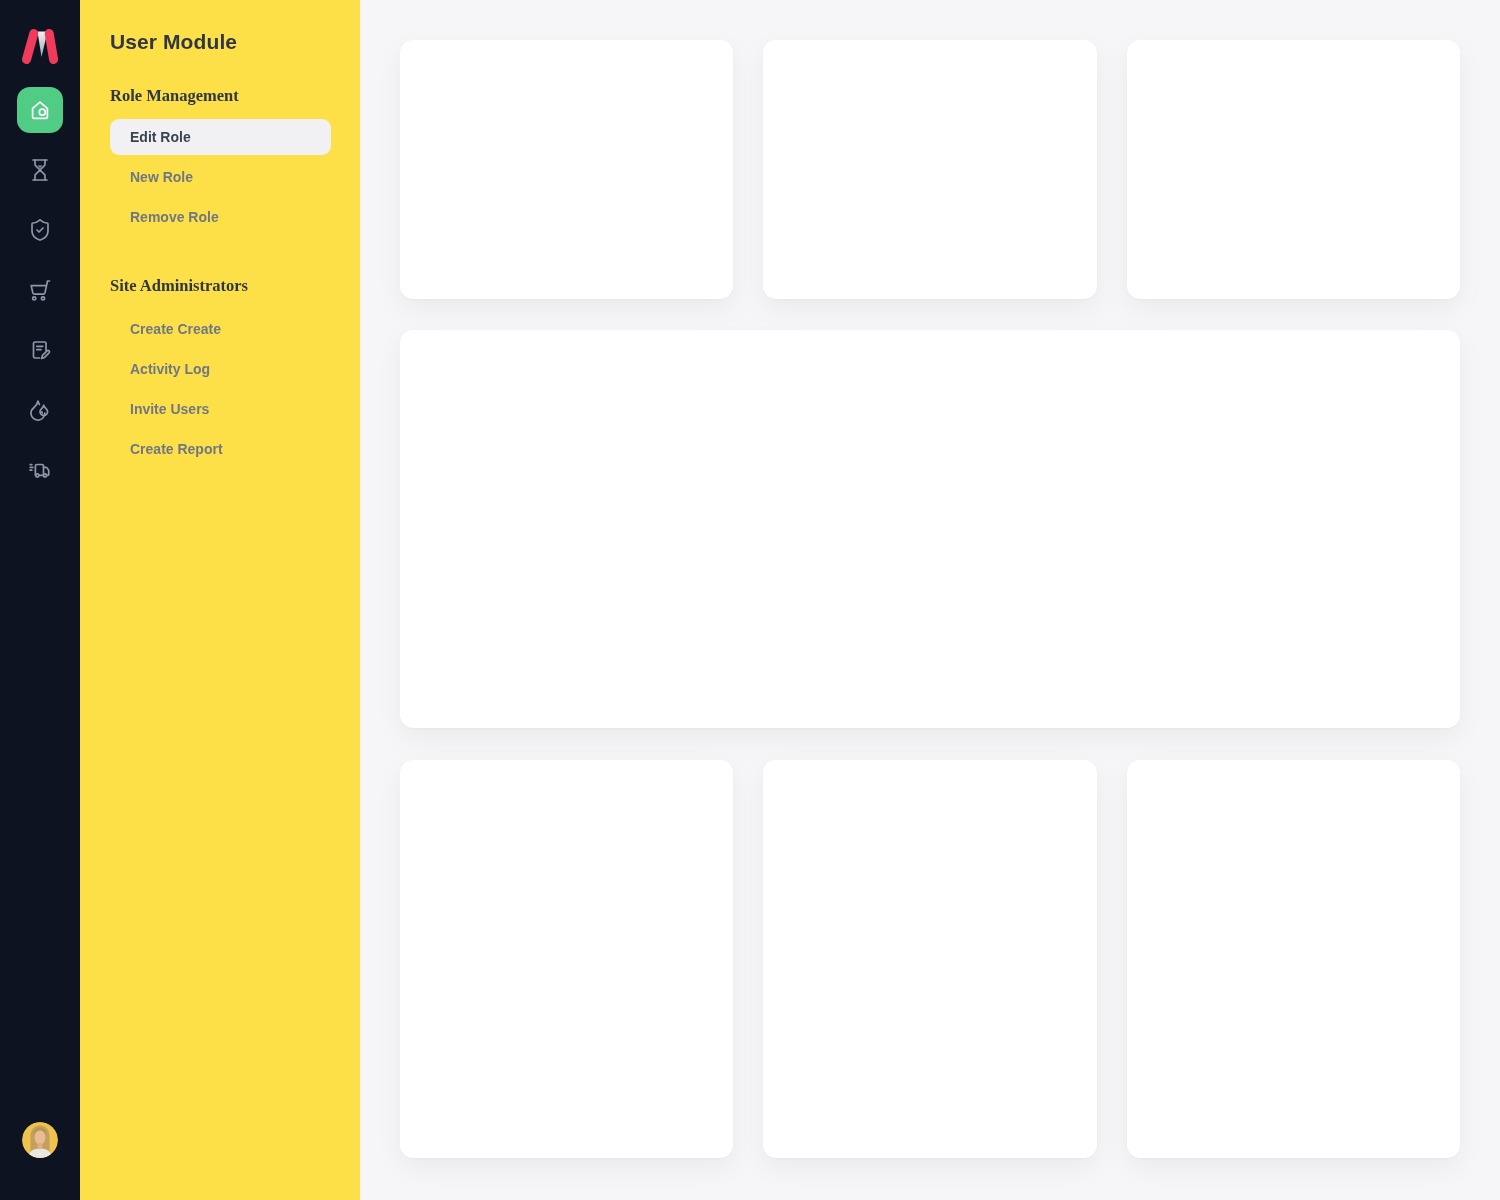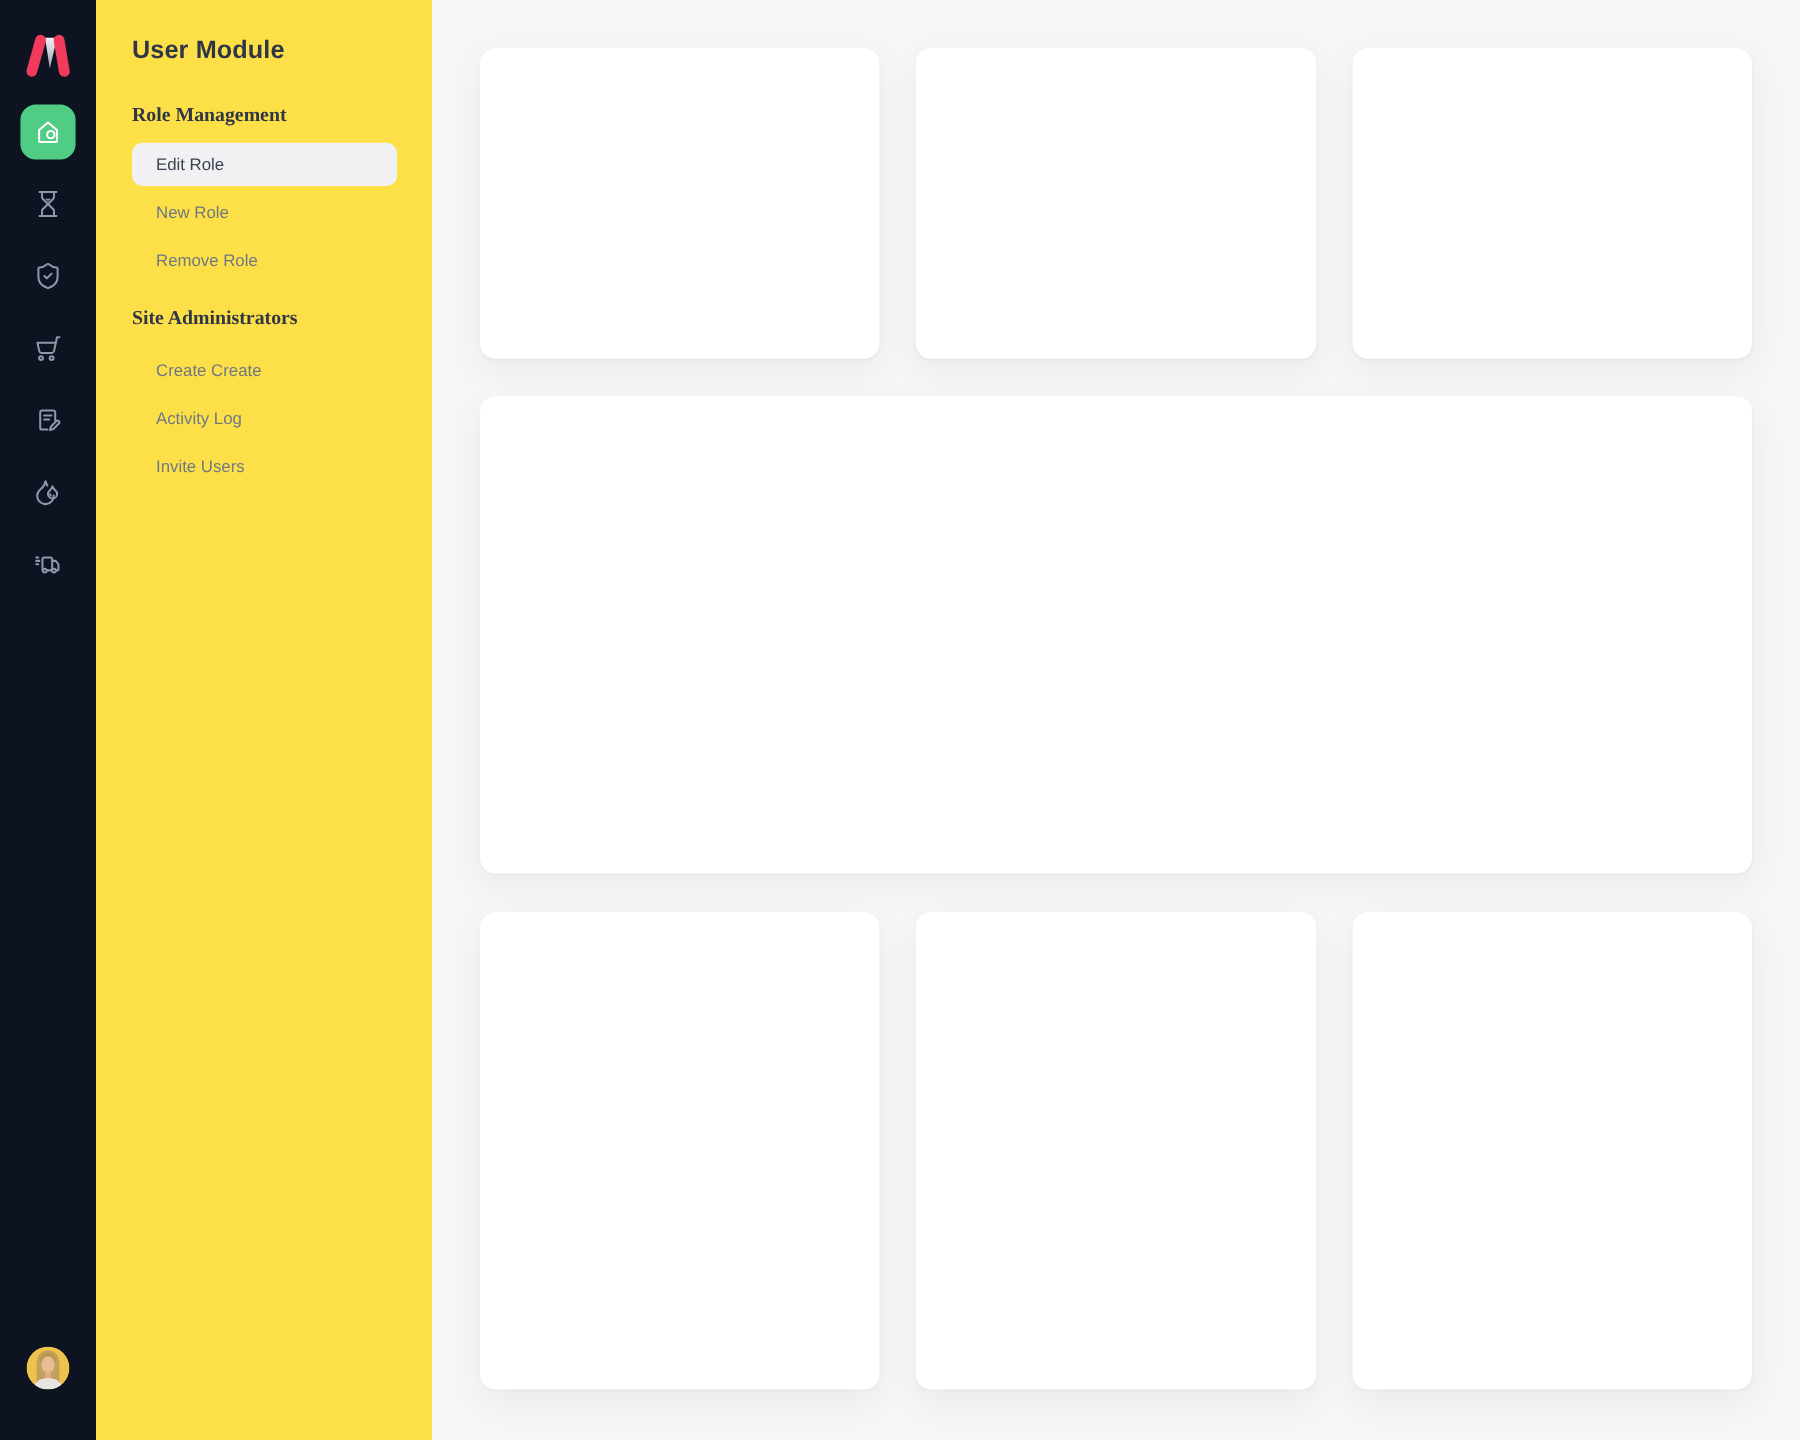--- a/index.html
+++ b/index.html
@@ -51,24 +51,24 @@
   .sidebar h1{
     margin:0 0 31px 0;font-size:21px;line-height:26px;font-weight:700;
     color:var(--heading-color);letter-spacing:.1px;
   }
   .sidebar h2{
     margin:0 0 13px 0;font-size:16.5px;line-height:20px;font-weight:700;
     color:var(--heading-color);
     font-family:Liberation Serif, serif;
   }
   .nav-section{margin:0;}
-  .nav-section + .nav-section{margin-top:18px;}
+  .nav-section + .nav-section{margin-top:39px;}
   .nav-item{
     height:40px;display:flex;align-items:center;padding-left:20px;
-    border-radius:9px;font-size:14px;font-weight:400;color:var(--item-color);
+    border-radius:9px;font-size:14px;font-weight:700;color:var(--item-color);
     cursor:pointer;user-select:none;
   }
   .nav-item.active{
     background:var(--active-item-bg);color:#3A4353;height:36px;margin:2px 0;
   }
   
   .main{flex:1;height:1200px;background:var(--main-bg);padding:40px 40px 0 40px;}
   .grid3{display:grid;grid-template-columns:repeat(3,1fr);gap:30px;}
   .card{
     background:var(--card-bg);border-radius:13px;
@@ -188,20 +188,21 @@
     <div class="nav-item active">Edit Role</div>
     <div class="nav-item">New Role</div>
     <div class="nav-item">Remove Role</div>
   </section>
 
   <section class="nav-section">
     <h2>Site Administrators</h2>
     <div class="nav-item">Create Create</div>
     <div class="nav-item">Activity Log</div>
     <div class="nav-item">Invite Users</div>
+    <div class="nav-item">Create Report</div>
   </section>
 </nav>
 
 <main class="main">
   <div class="grid3 row-top">
     <div class="card"></div>
     <div class="card"></div>
     <div class="card"></div>
   </div>
   <div class="card card-wide"></div>

